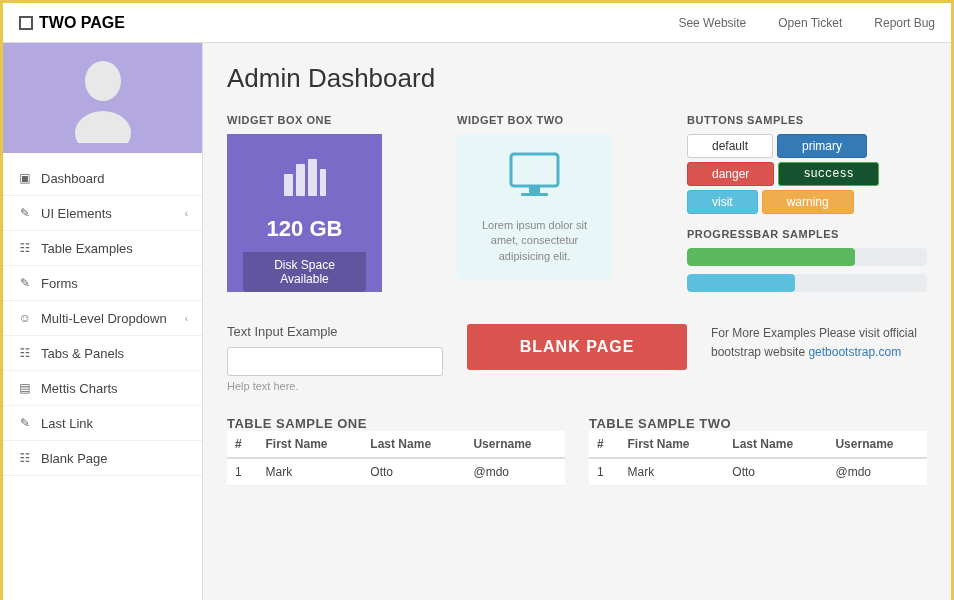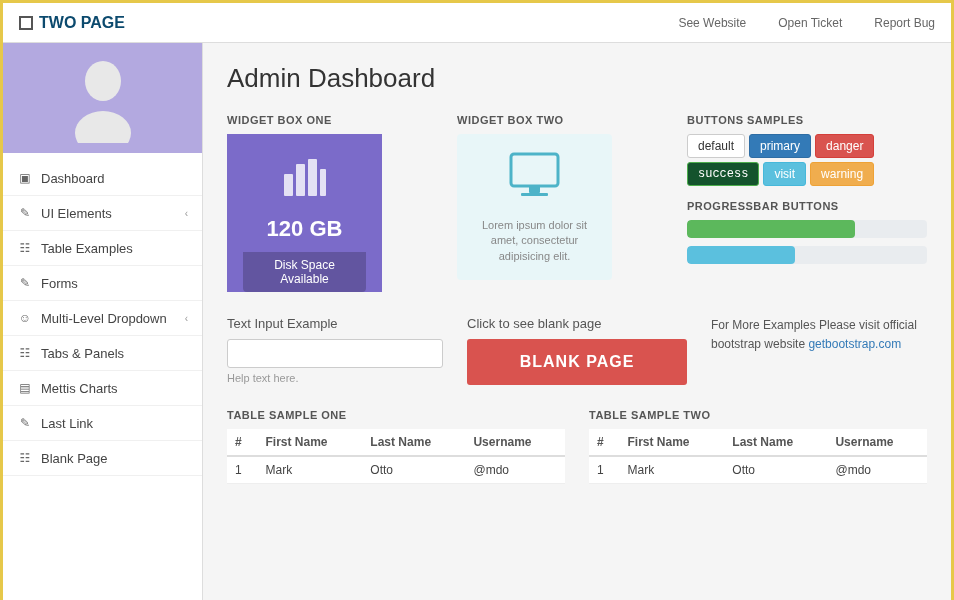--- a/index.html
+++ b/index.html
@@ -14,21 +14,21 @@
       justify-content: space-between;
       padding: 8px 16px;
       height: 40px;
     }
     .top-nav-brand {
       display: flex;
       align-items: center;
       gap: 6px;
       font-weight: bold;
       font-size: 16px;
-      color: #0c4a6e;
+      color: #000000;
     }
     .brand-square {
       width: 14px;
       height: 14px;
       border: 2px solid #555;
       display: inline-block;
     }
     .top-nav-links {
       display: flex;
       gap: 32px;
@@ -179,21 +179,21 @@
 
     
     .buttons-section { min-width: 240px; }
     .btn-row {
       display: flex;
       gap: 4px;
       flex-wrap: wrap;
       align-items: center;
     }
     .btn {
-      padding: 4px 10px;
+      padding: 4px 24px;
       border-radius: 3px;
       font-size: 12px;
       cursor: pointer;
       border: 1px solid transparent;
     }
     .btn-default { background: #fff; border-color: #ccc; color: #333; }
     .btn-primary { background: #337ab7; color: #fff; border-color: #2e6da4; }
     .btn-danger  { background: #d9534f; color: #fff; border-color: #d43f3a; }
     .btn-success { background: #14532d; color: #fff; border-color: #4cae4c; font-family: Liberation Mono, monospace; }
     .btn-info    { background: #5bc0de; color: #fff; border-color: #46b8da; }
@@ -246,21 +246,21 @@
     .visit-section { flex: 1; font-size: 12px; color: #555; line-height: 1.6; }
     .visit-section a { color: #337ab7; text-decoration: none; }
 
     
     .tables-row {
       display: flex;
       gap: 24px;
       flex-wrap: wrap;
     }
     .table-section { flex: 1; min-width: 300px; }
-    .table-section-title { font-size: 11px; font-weight: bold; color: #555; margin-bottom: 8px; letter-spacing: 0.5px; }
+    .table-section-title { font-size: 13px; font-weight: bold; color: #555; margin-bottom: 0; letter-spacing: 0.5px; }
     table {
       width: 100%;
       border-collapse: collapse;
       background: #fff;
       font-size: 12px;
     }
     table th {
       border-bottom: 2px solid #ddd;
       padding: 6px 8px;
       text-align: left;
@@ -409,42 +409,41 @@
         <div class="btn-row">
           <button class="btn btn-default">default</button>
           <button class="btn btn-primary">primary</button>
           <button class="btn btn-danger">danger</button>
           <button class="btn btn-success">success</button>
           <button class="btn btn-info">visit</button>
           <button class="btn btn-warning">warning</button>
         </div>
 
         <div style="margin-top:14px;">
-          <div class="section-label">PROGRESSBAR BUTTONS</div>
+          <div class="section-label">PROGRESSBAR SAMPLES</div>
           <div class="progress">
             <div class="progress-bar-green" style="width:70%"></div>
           </div>
           <div class="progress">
             <div class="progress-bar-blue" style="width:45%"></div>
           </div>
         </div>
       </div>
 
     </div>
 
     <div class="middle-row">
 
       <div class="input-section">
         <div class="input-section-title">Text Input Example</div>
         <input type="text" class="text-input" placeholder="" style="">
         <div class="help-text">Help text here.</div>
       </div>
 
       <div class="blank-section">
-        <div class="blank-section-title">Click to see blank page</div>
         <button class="blank-page-btn">BLANK PAGE</button>
       </div>
 
       <div class="visit-section">
         <span>For More Examples Please visit official bootstrap website</span>
         <a href="#">getbootstrap.com</a>
       </div>
 
     </div>
 

